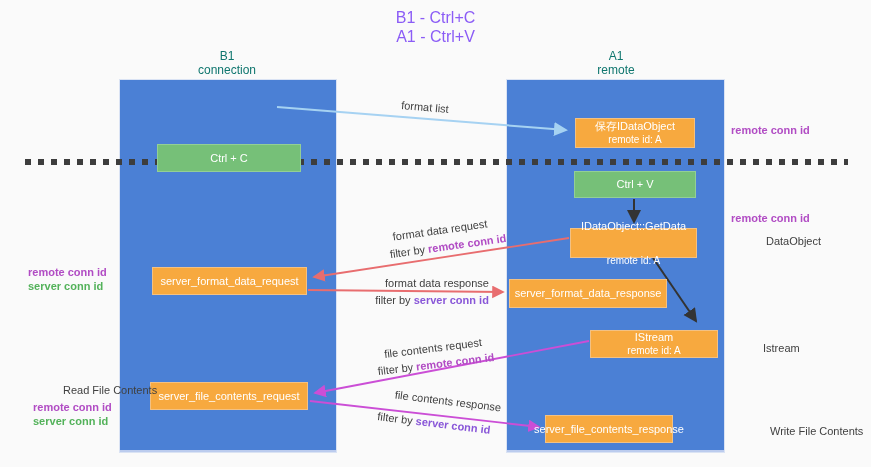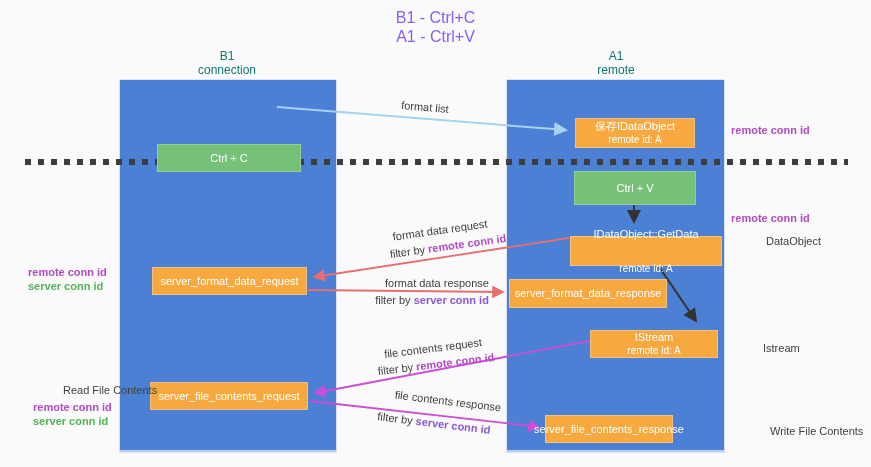--- a/index.html
+++ b/index.html
@@ -103,25 +103,25 @@
 
   <div class="abs box green" style="left:157px;top:96px;width:144px;height:28px;margin-top:48px;">
     <div>Ctrl + C</div>
   </div>
 
   <div class="abs box orange" style="left:575px;top:118px;width:120px;height:30px;">
     <div class="l1">保存IDataObject</div>
     <div class="l2">remote id: A</div>
   </div>
 
-  <div class="abs box green" style="left:574px;top:171px;width:122px;height:34px;">
+  <div class="abs box green" style="left:574px;top:171px;width:122px;height:27px;">
     <div>Ctrl + V</div>
   </div>
 
-  <div class="abs box orange" style="left:570px;top:236px;width:152px;height:30px;gap:21px;">
+  <div class="abs box orange" style="left:570px;top:228px;width:127px;height:30px;gap:21px;">
     <div class="l1">IDataObject::GetData</div>
     <div class="l2">remote id: A</div>
   </div>
 
   <div class="abs box orange" style="left:509px;top:279px;width:158px;height:29px;">
     <div>server_format_data_response</div>
   </div>
 
   <div class="abs box orange" style="left:152px;top:267px;width:155px;height:28px;">
     <div>server_format_data_request</div>

